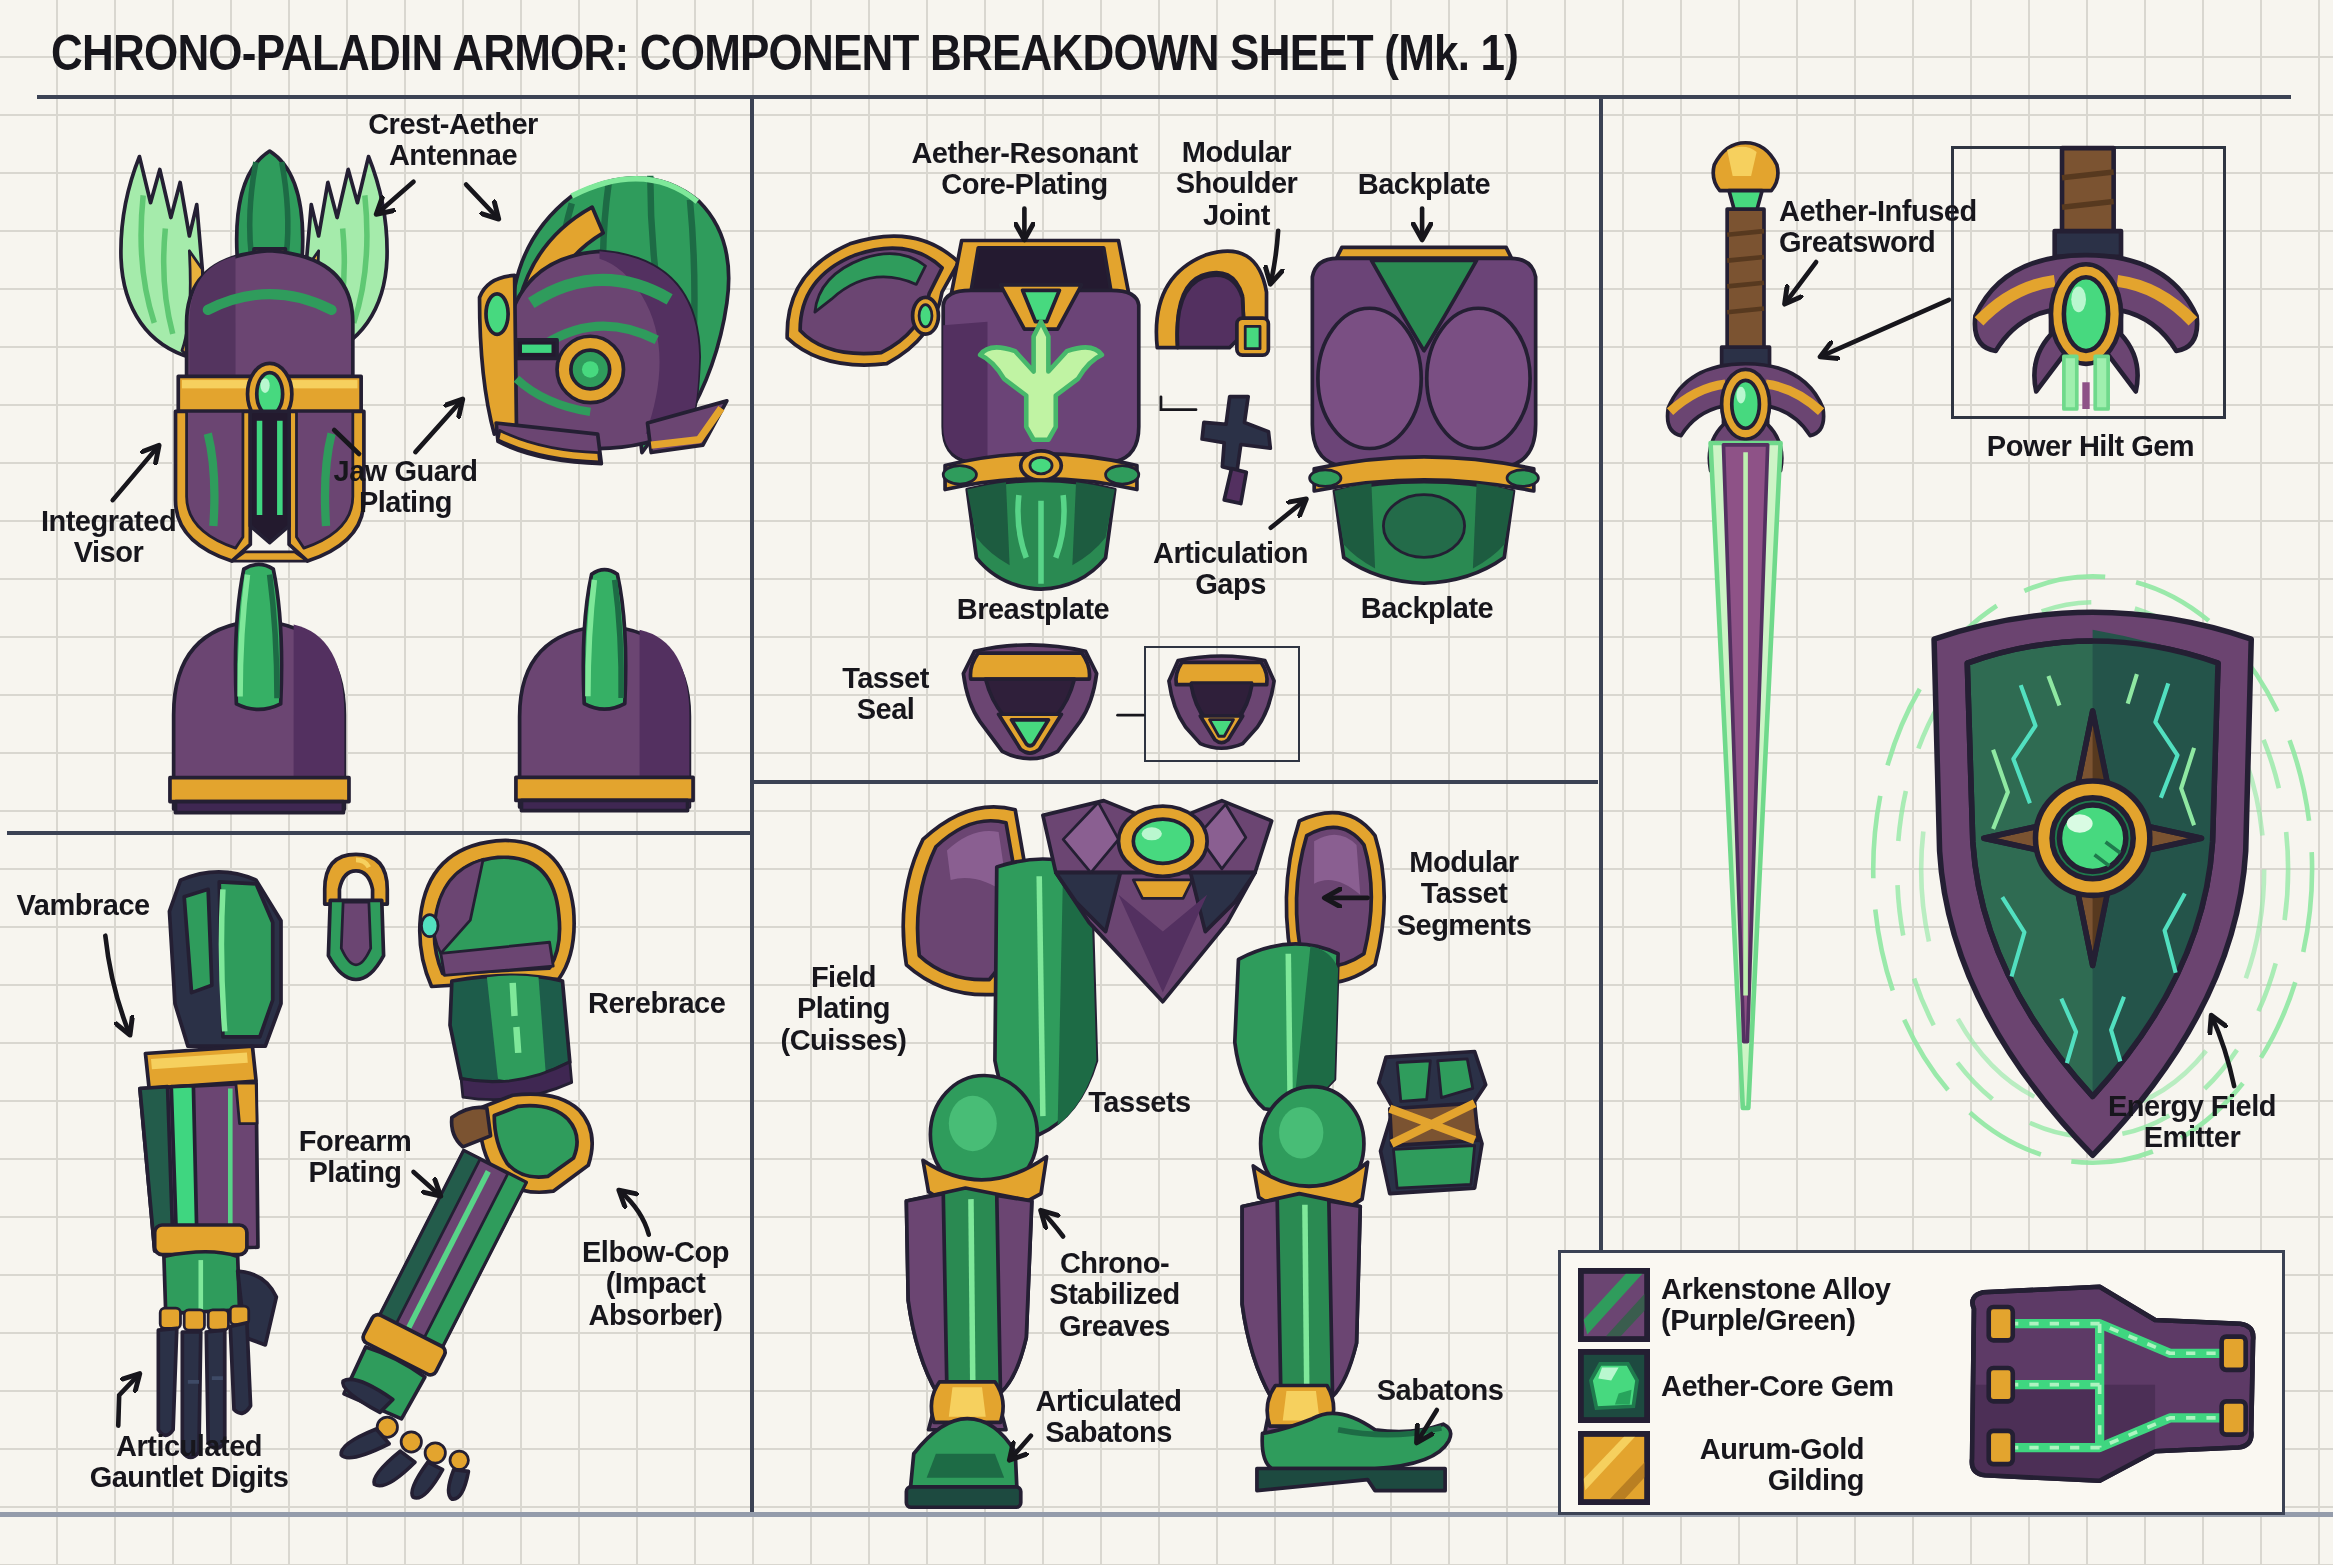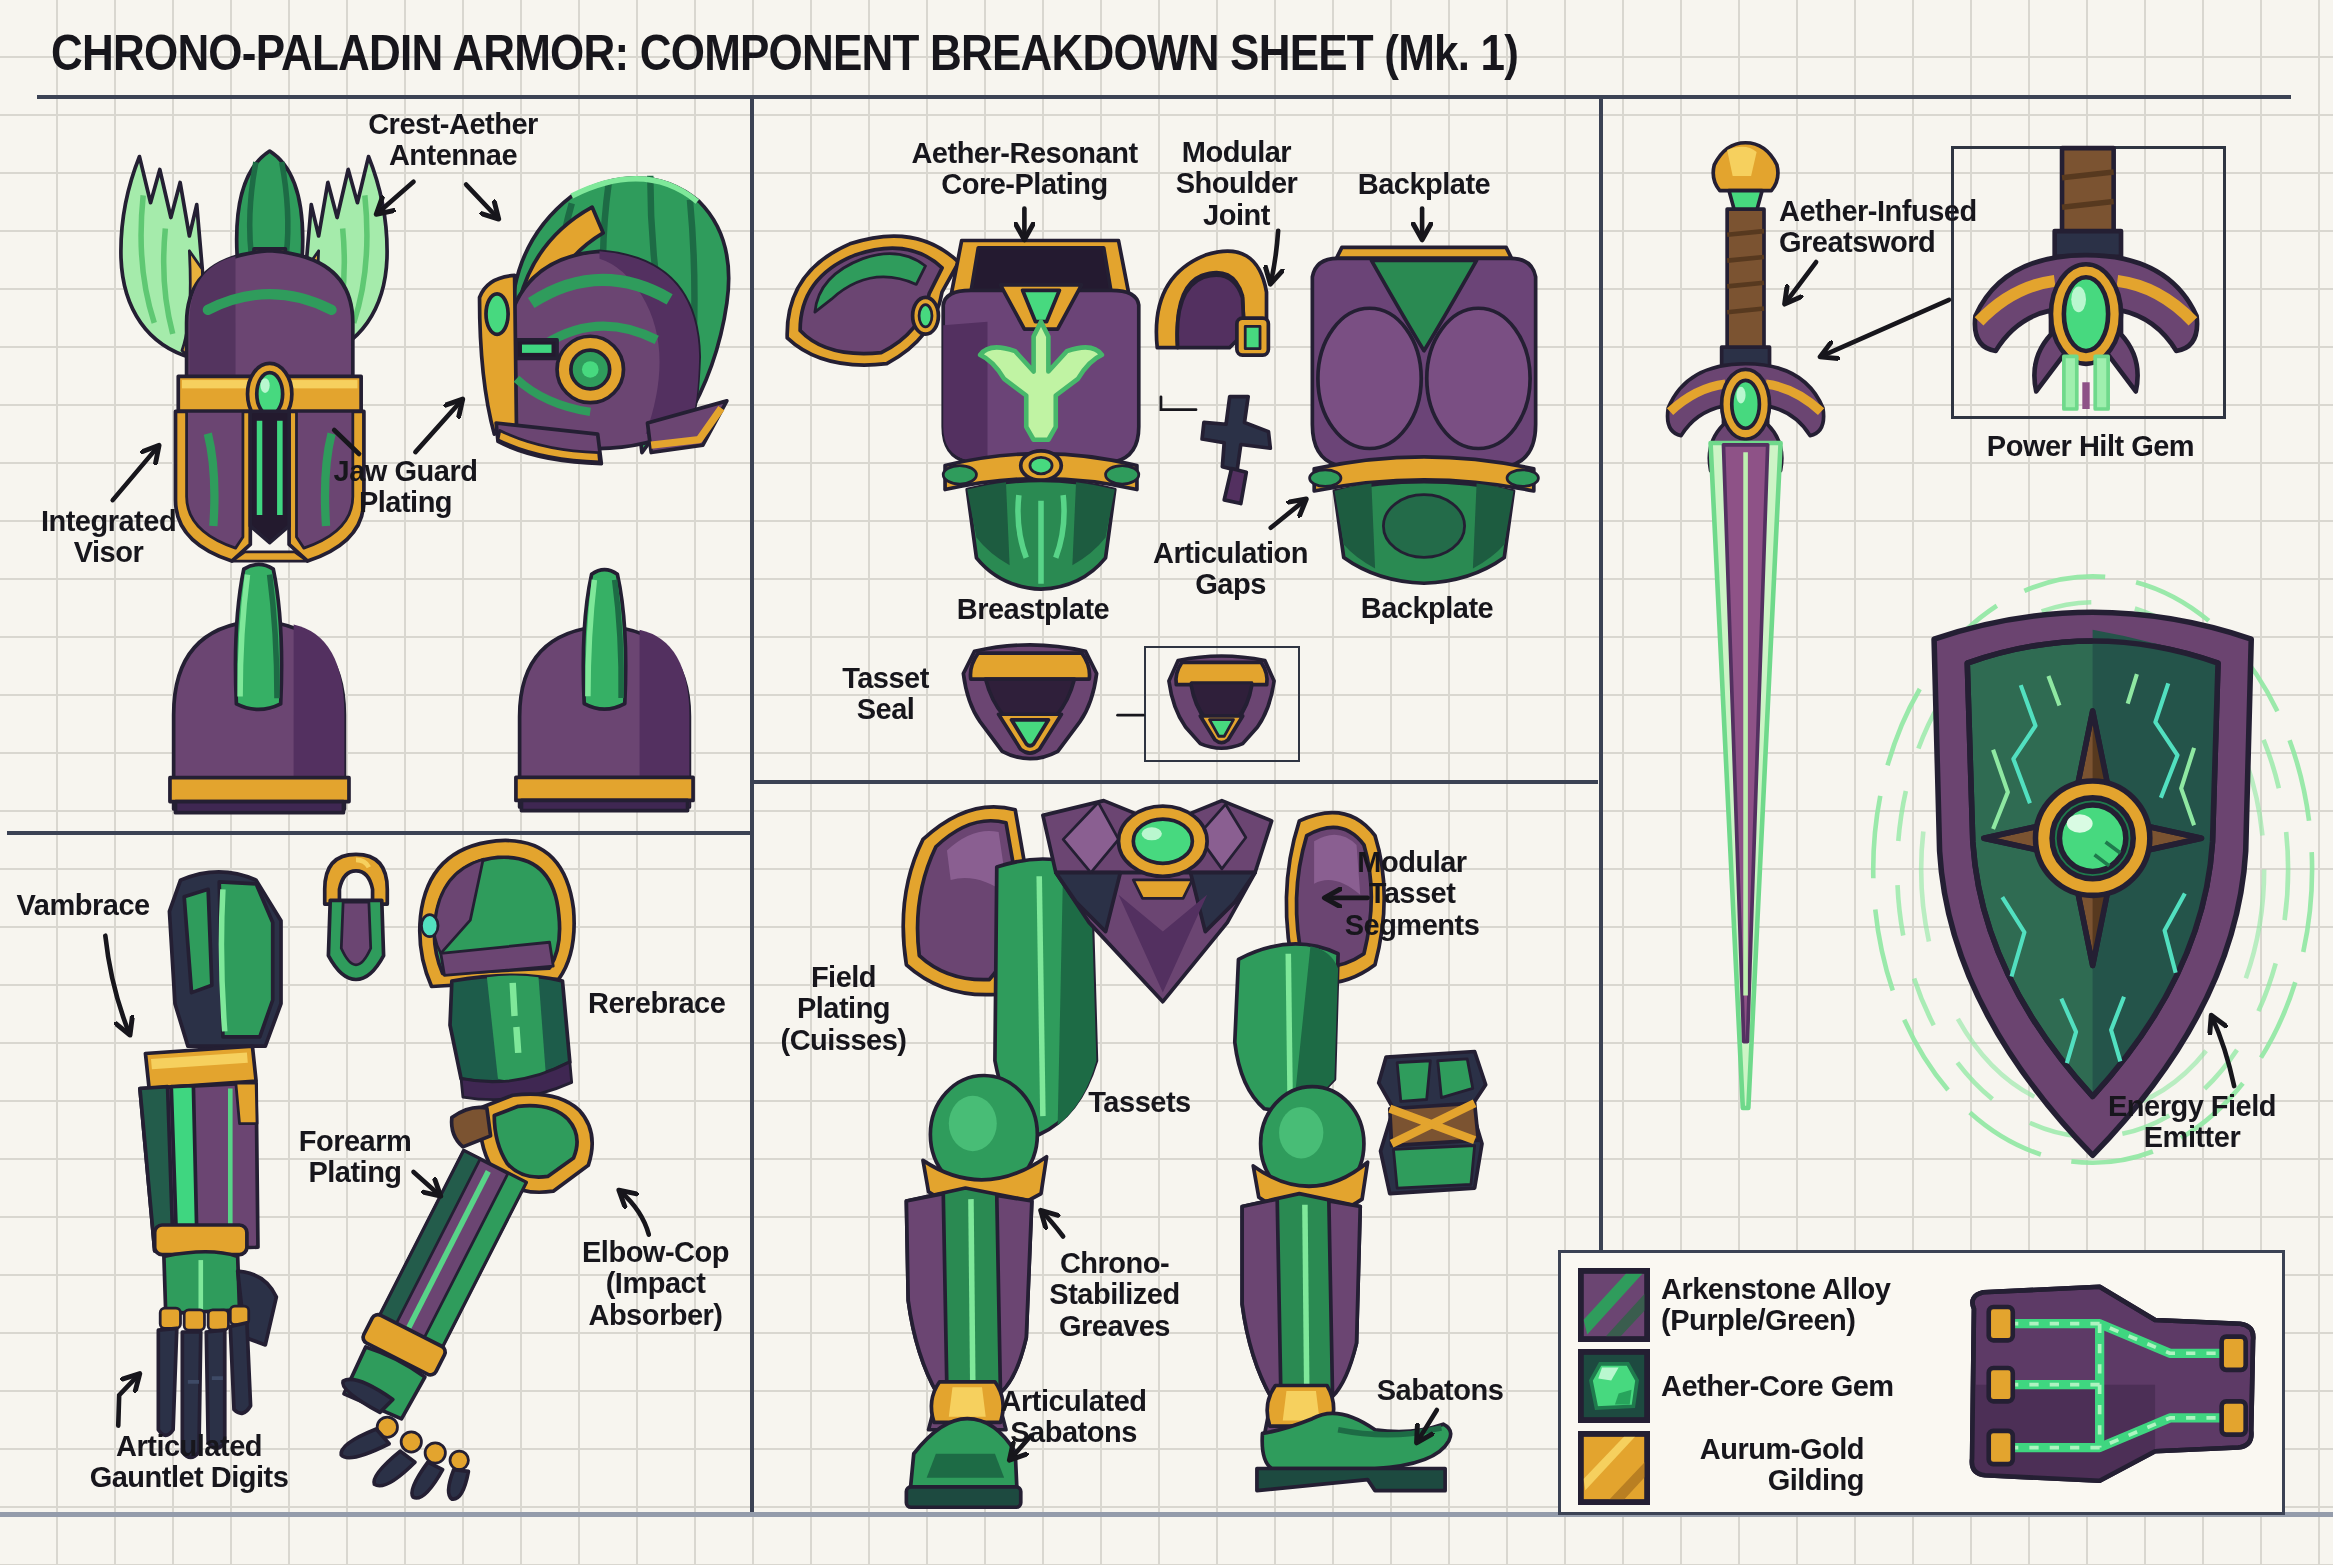--- a/index.html
+++ b/index.html
@@ -527,25 +527,25 @@
   <div class="lbl left" style="left:1779px;top:196px;width:223px;">Aether-Infused Greatsword</div>
   <div class="lbl" style="left:1966px;top:431px;width:249px;">Power Hilt Gem</div>
   <div class="lbl" style="left:2081px;top:1091px;width:222px;">Energy Field Emitter</div>
 
   <div class="lbl left" style="left:16.6px;top:890px;width:162px;">Vambrace</div>
   <div class="lbl left" style="left:588px;top:988px;width:166px;">Rerebrace</div>
   <div class="lbl" style="left:288px;top:1126px;width:134px;">Forearm Plating</div>
   <div class="lbl" style="left:69px;top:1431px;width:240px;">Articulated Gauntlet Digits</div>
   <div class="lbl" style="left:570px;top:1237px;width:171px;">Elbow-Cop (Impact Absorber)</div>
 
-  <div class="lbl" style="left:1336px;top:847px;width:152px;">Modular Tasset Segments</div>
+  <div class="lbl" style="left:1388px;top:847px;width:152px;">Modular Tasset Segments</div>
   <div class="lbl" style="left:766px;top:962px;width:155px;">Field Plating (Cuisses)</div>
   <div class="lbl" style="left:1075px;top:1087px;width:129px;">Tassets</div>
   <div class="lbl" style="left:1026px;top:1248px;width:177px;">Chrono-Stabilized Greaves</div>
-  <div class="lbl" style="left:979px;top:1386px;width:189px;">Articulated Sabatons</div>
+  <div class="lbl" style="left:1014px;top:1386px;width:189px;">Articulated Sabatons</div>
   <div class="lbl" style="left:1364px;top:1375px;width:152px;">Sabatons</div>
 
   <div class="lbl left" style="left:1661px;top:1274px;width:277px;">Arkenstone Alloy (Purple/Green)</div>
   <div class="lbl left" style="left:1661px;top:1371px;width:277px;">Aether-Core Gem</div>
   <div class="lbl left" style="left:1661px;top:1434px;width:203px;text-align:right;">Aurum-Gold Gilding</div>
 
 </div>
 
 
 </body></html>

